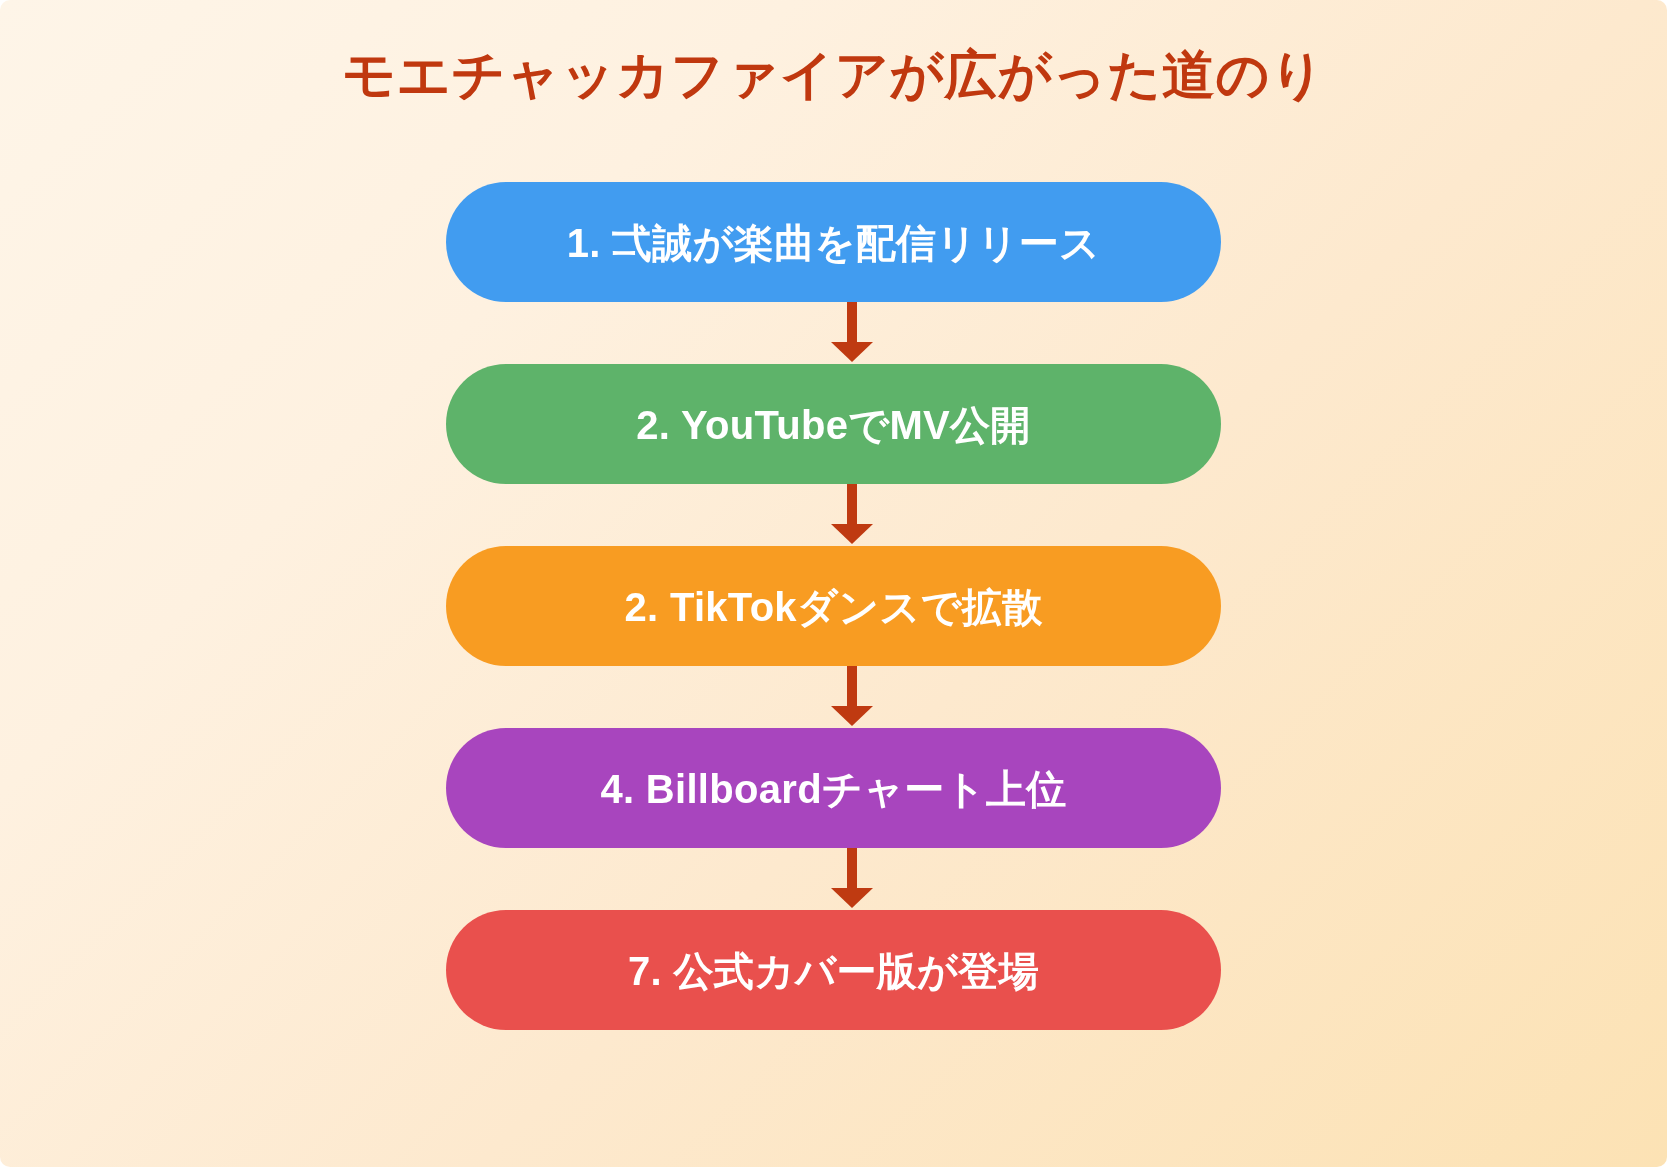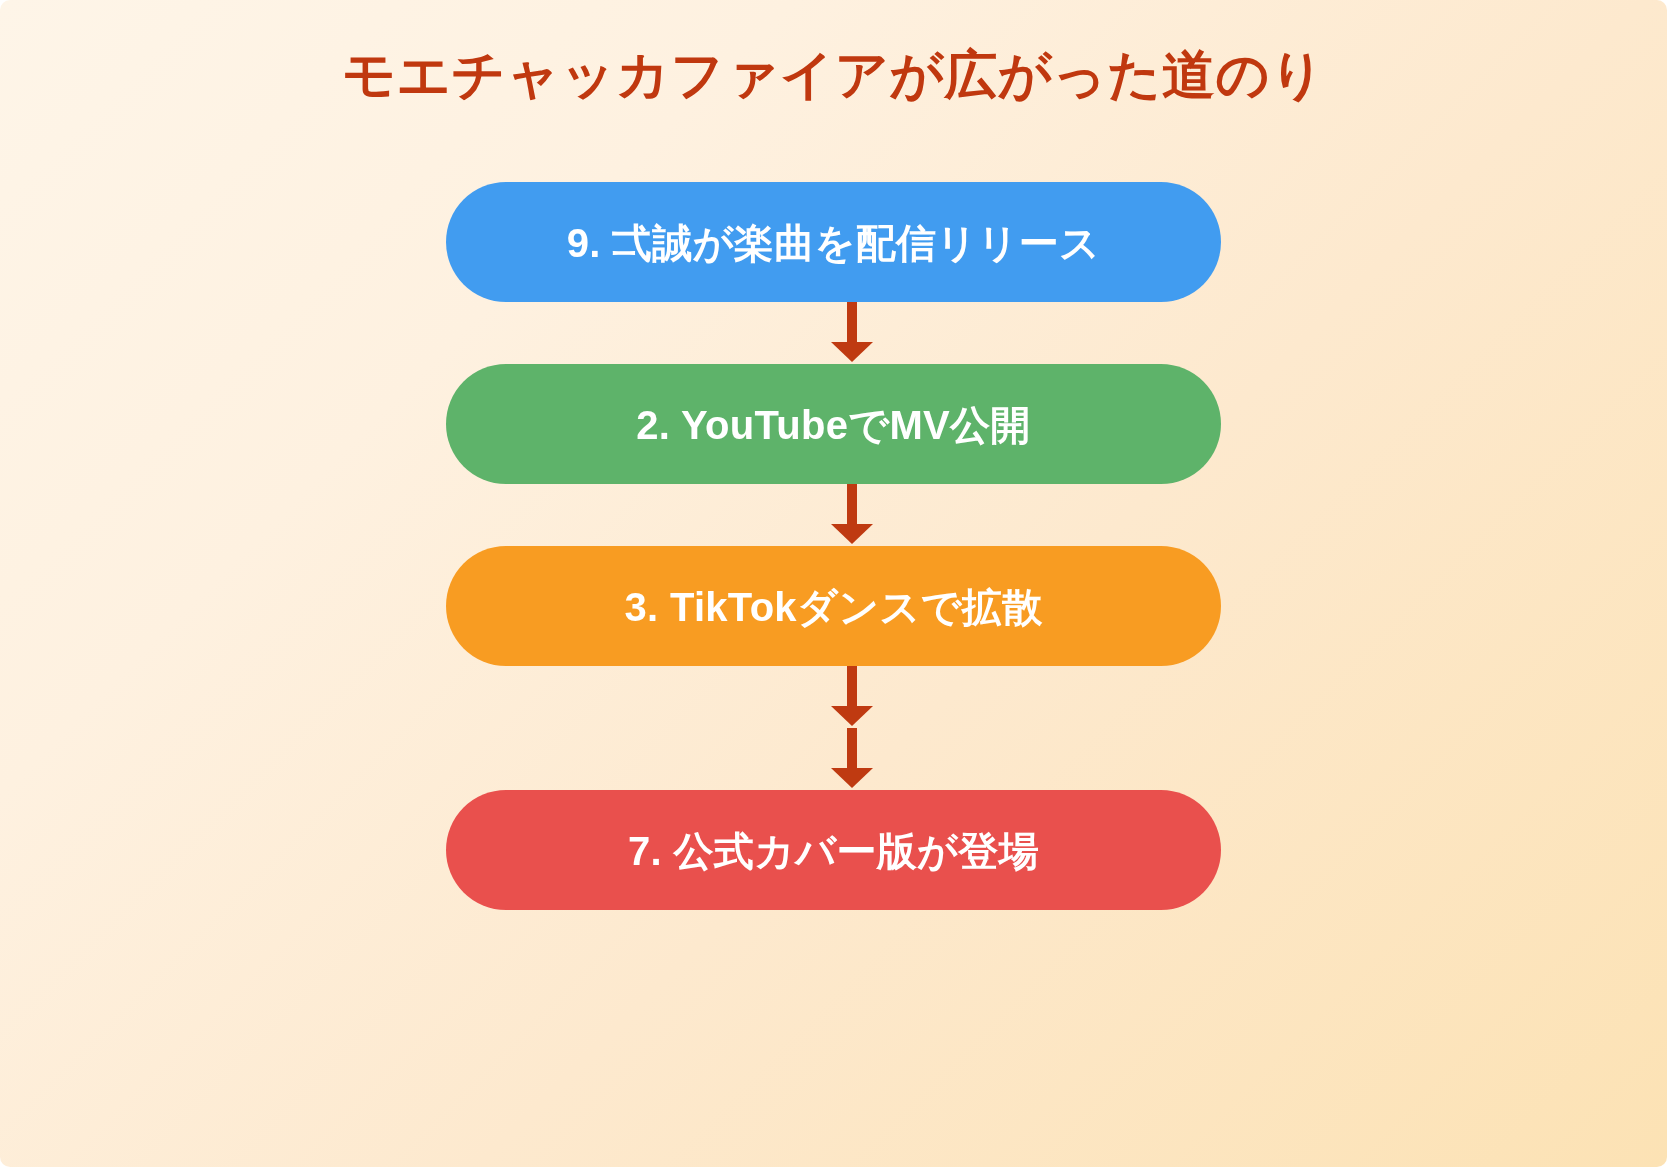--- a/index.html
+++ b/index.html
@@ -82,21 +82,21 @@
 </head>
 <body>
 
 <div id="canvas">
 
   <div id="title">モエチャッカファイアが広がった道のり</div>
 
   <div id="flow">
 
     <div class="node" style="background:#419CF0;">
-      <span class="node-label">9. 弌誠が楽曲を配信リリース</span>
+      <span class="node-label">1. 弌誠が楽曲を配信リリース</span>
     </div>
 
     <div class="connector">
       <svg class="arrow-svg" width="54" height="62" viewBox="0 0 54 62">
         <rect x="22" y="0" width="10" height="42" fill="#BF3A11"></rect>
         <polygon points="6,40 48,40 27,60" fill="#BF3A11"></polygon>
       </svg>
     </div>
 
     <div class="node" style="background:#5EB36A;text-align:right;">
@@ -104,30 +104,33 @@
     </div>
 
     <div class="connector">
       <svg class="arrow-svg" width="54" height="62" viewBox="0 0 54 62">
         <rect x="22" y="0" width="10" height="42" fill="#BF3A11"></rect>
         <polygon points="6,40 48,40 27,60" fill="#BF3A11"></polygon>
       </svg>
     </div>
 
     <div class="node" style="background:#F89C22;">
-      <span class="node-label">3. TikTokダンスで拡散</span>
+      <span class="node-label">2. TikTokダンスで拡散</span>
     </div>
 
     <div class="connector">
       <svg class="arrow-svg" width="54" height="62" viewBox="0 0 54 62">
         <rect x="22" y="0" width="10" height="42" fill="#BF3A11"></rect>
         <polygon points="6,40 48,40 27,60" fill="#BF3A11"></polygon>
       </svg>
     </div>
 
+    <div class="node" style="background:#A845BE;">
+      <span class="node-label">4. Billboardチャート上位</span>
+    </div>
 
     <div class="connector">
       <svg class="arrow-svg" width="54" height="62" viewBox="0 0 54 62">
         <rect x="22" y="0" width="10" height="42" fill="#BF3A11"></rect>
         <polygon points="6,40 48,40 27,60" fill="#BF3A11"></polygon>
       </svg>
     </div>
 
     <div class="node" style="background:#E9504D;">
       <span class="node-label">7. 公式カバー版が登場</span>

